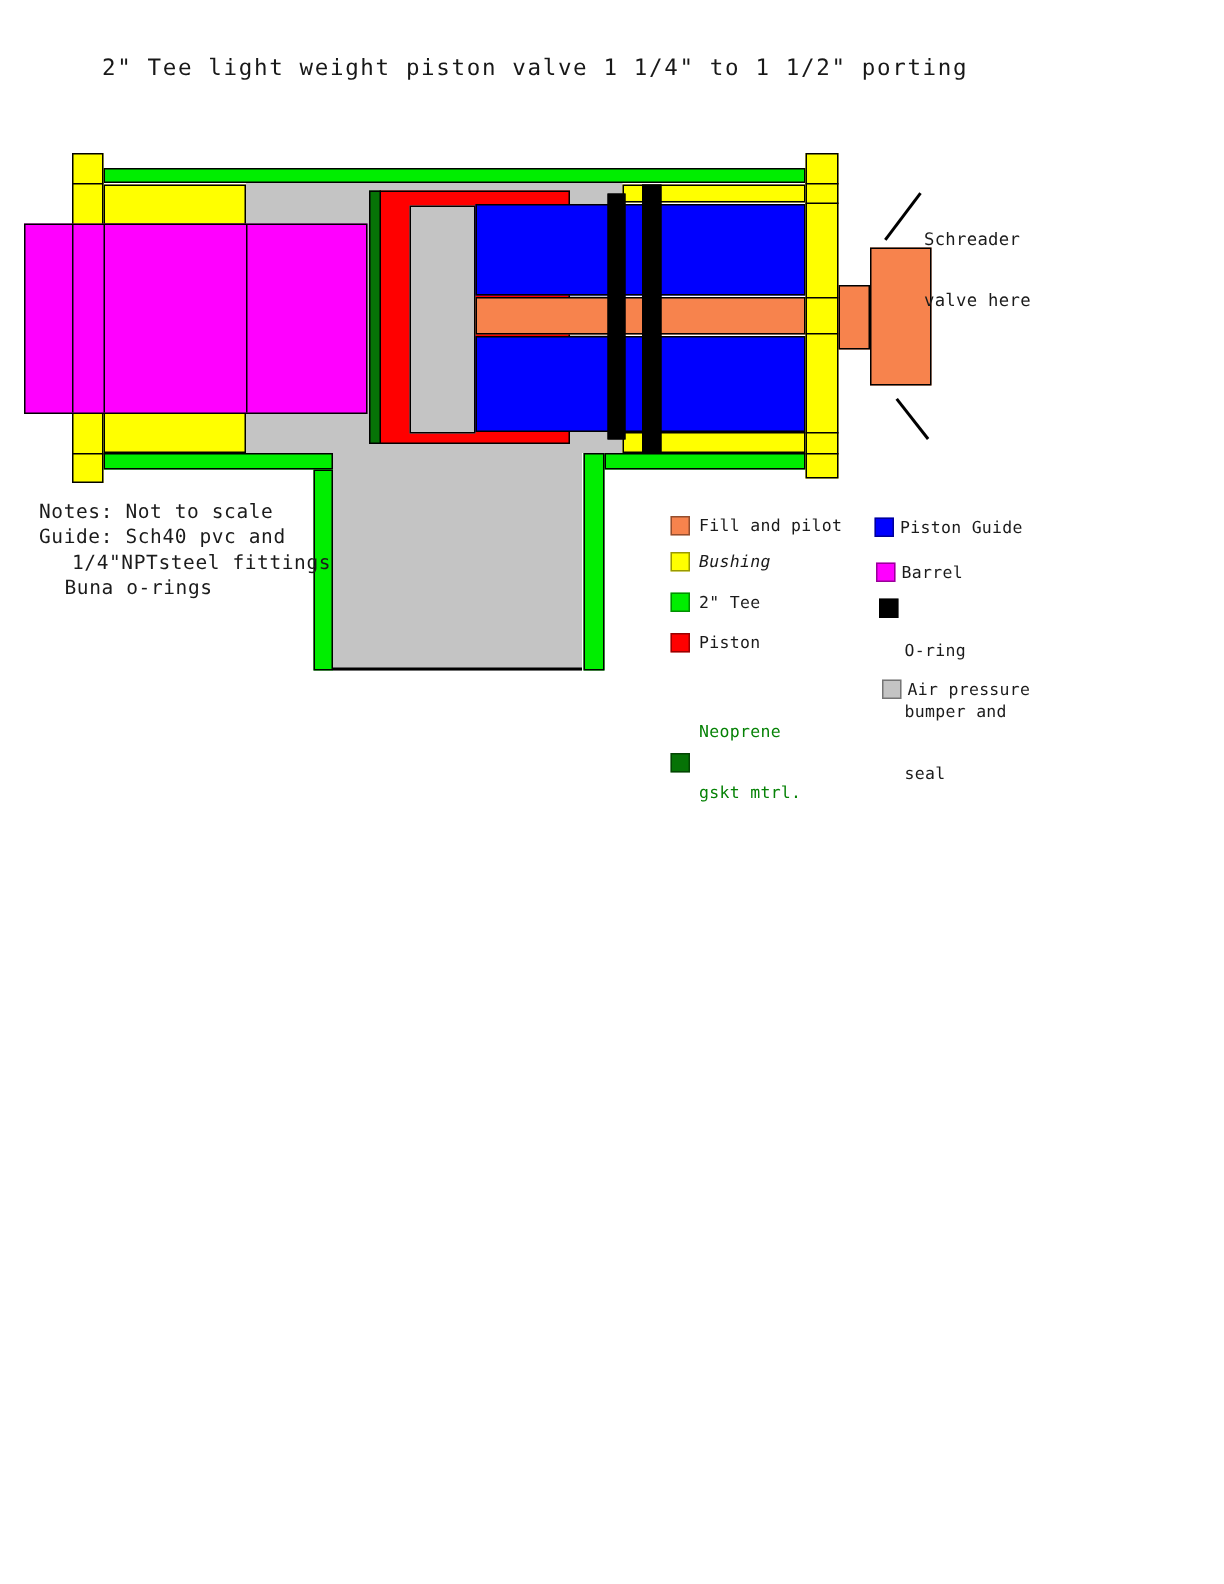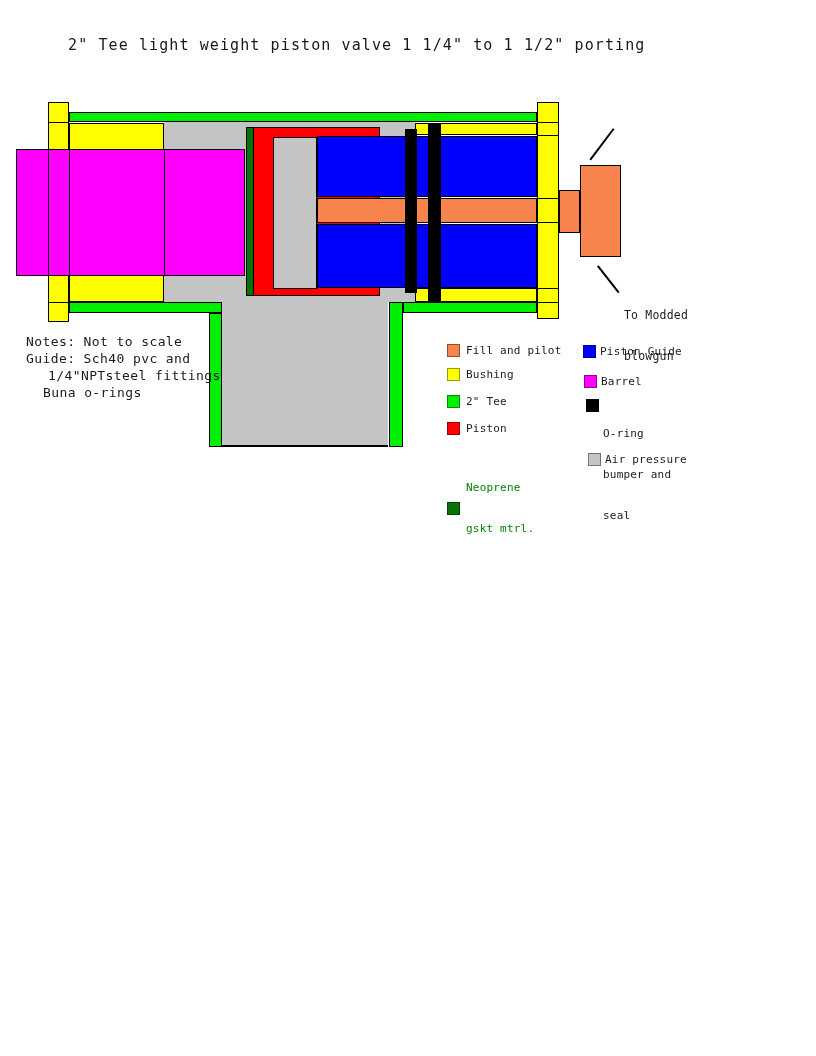--- a/index.html
+++ b/index.html
@@ -71,37 +71,37 @@
     <div class="hl" style="left:537px;top:288px;width:22px;"></div>
     <div class="hl" style="left:537px;top:302px;width:22px;"></div>
 
     <div class="rect" style="left: 559px; top: 190px; width: 21px; height: 43px; background-color: rgb(247, 131, 77);"></div>
     <div class="rect" style="left: 580px; top: 165px; width: 41px; height: 92px; background-color: rgb(247, 131, 77);"></div>
 
     <div class="leader" style="left:590px;top:159px;width:39px;transform:rotate(-53deg);"></div>
     <div class="leader" style="left:598px;top:265px;width:34px;transform:rotate(52deg);"></div>
   </div>
 
-  <div class="ann" style="left:624px;top:282px;">
-    <div>To Modded</div>
-    <div>blowgun</div>
+  <div class="ann" style="left:616px;top:126px;">
+    <div>Schreader</div>
+    <div>valve here</div>
   </div>
 
   <div>
     <div class="nline" style="left:8px;top:334px;">Notes: Not to scale</div>
     <div class="nline" style="left:8px;top:351px;">Guide: Sch40 pvc and</div>
     <div class="nline" style="left:30px;top:368px;">1/4"NPTsteel fittings</div>
     <div class="nline" style="left:25px;top:385px;">Buna o-rings</div>
   </div>
 
   <div class="lrow lrow-l" style="left:447px;top:344px;">
     <span class="swatch" style="background-color: rgb(247, 131, 77);"></span>
     <span class="llabel">Fill and pilot</span>
   </div>
-  <div class="lrow lrow-l" style="left:447px;top:368px;">
+  <div class="lrow lrow-l" style="left:447px;top:368px;font-style:italic;">
     <span class="swatch" style="background-color: rgb(255, 255, 0);"></span>
     <span class="llabel">Bushing</span>
   </div>
   <div class="lrow lrow-l" style="left:447px;top:395px;">
     <span class="swatch" style="background-color: rgb(0, 238, 0);"></span>
     <span class="llabel">2" Tee</span>
   </div>
   <div class="lrow lrow-l" style="left:447px;top:422px;">
     <span class="swatch" style="background-color: rgb(255, 0, 0);"></span>
     <span class="llabel">Piston</span>

